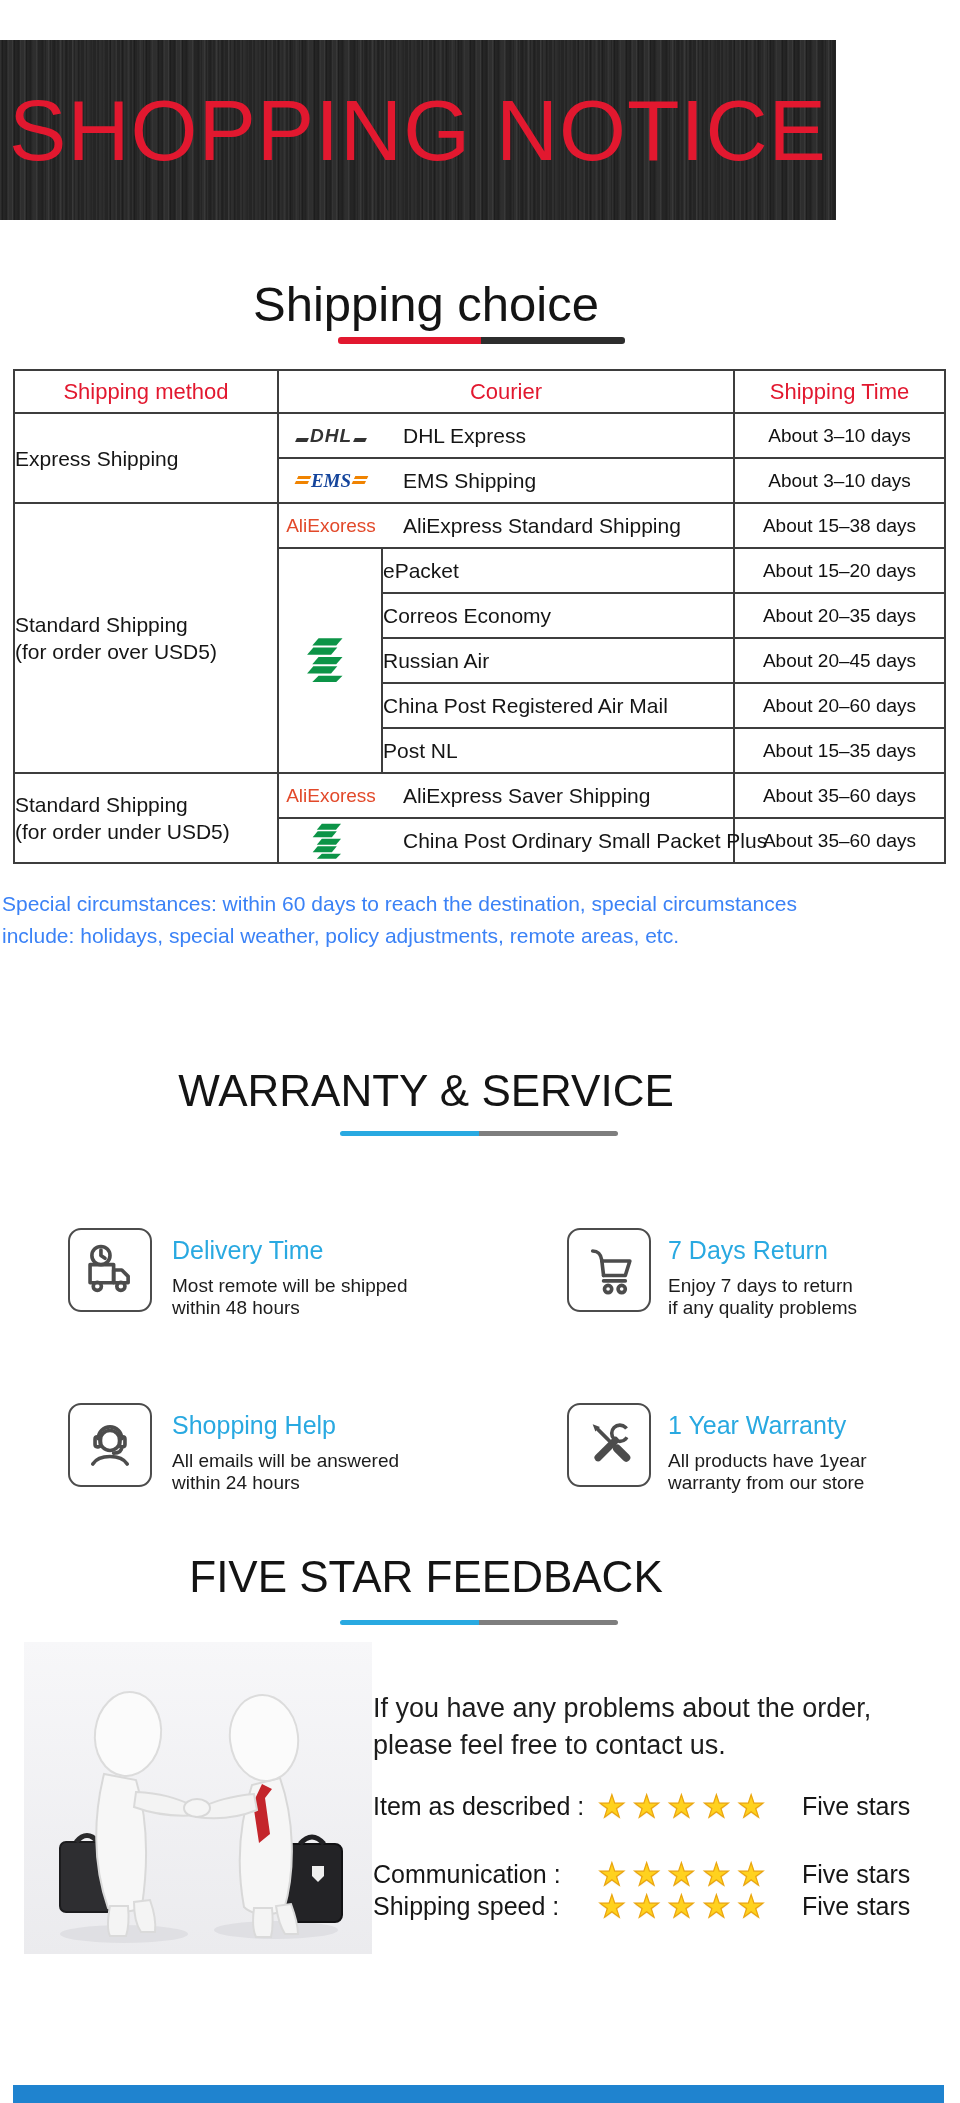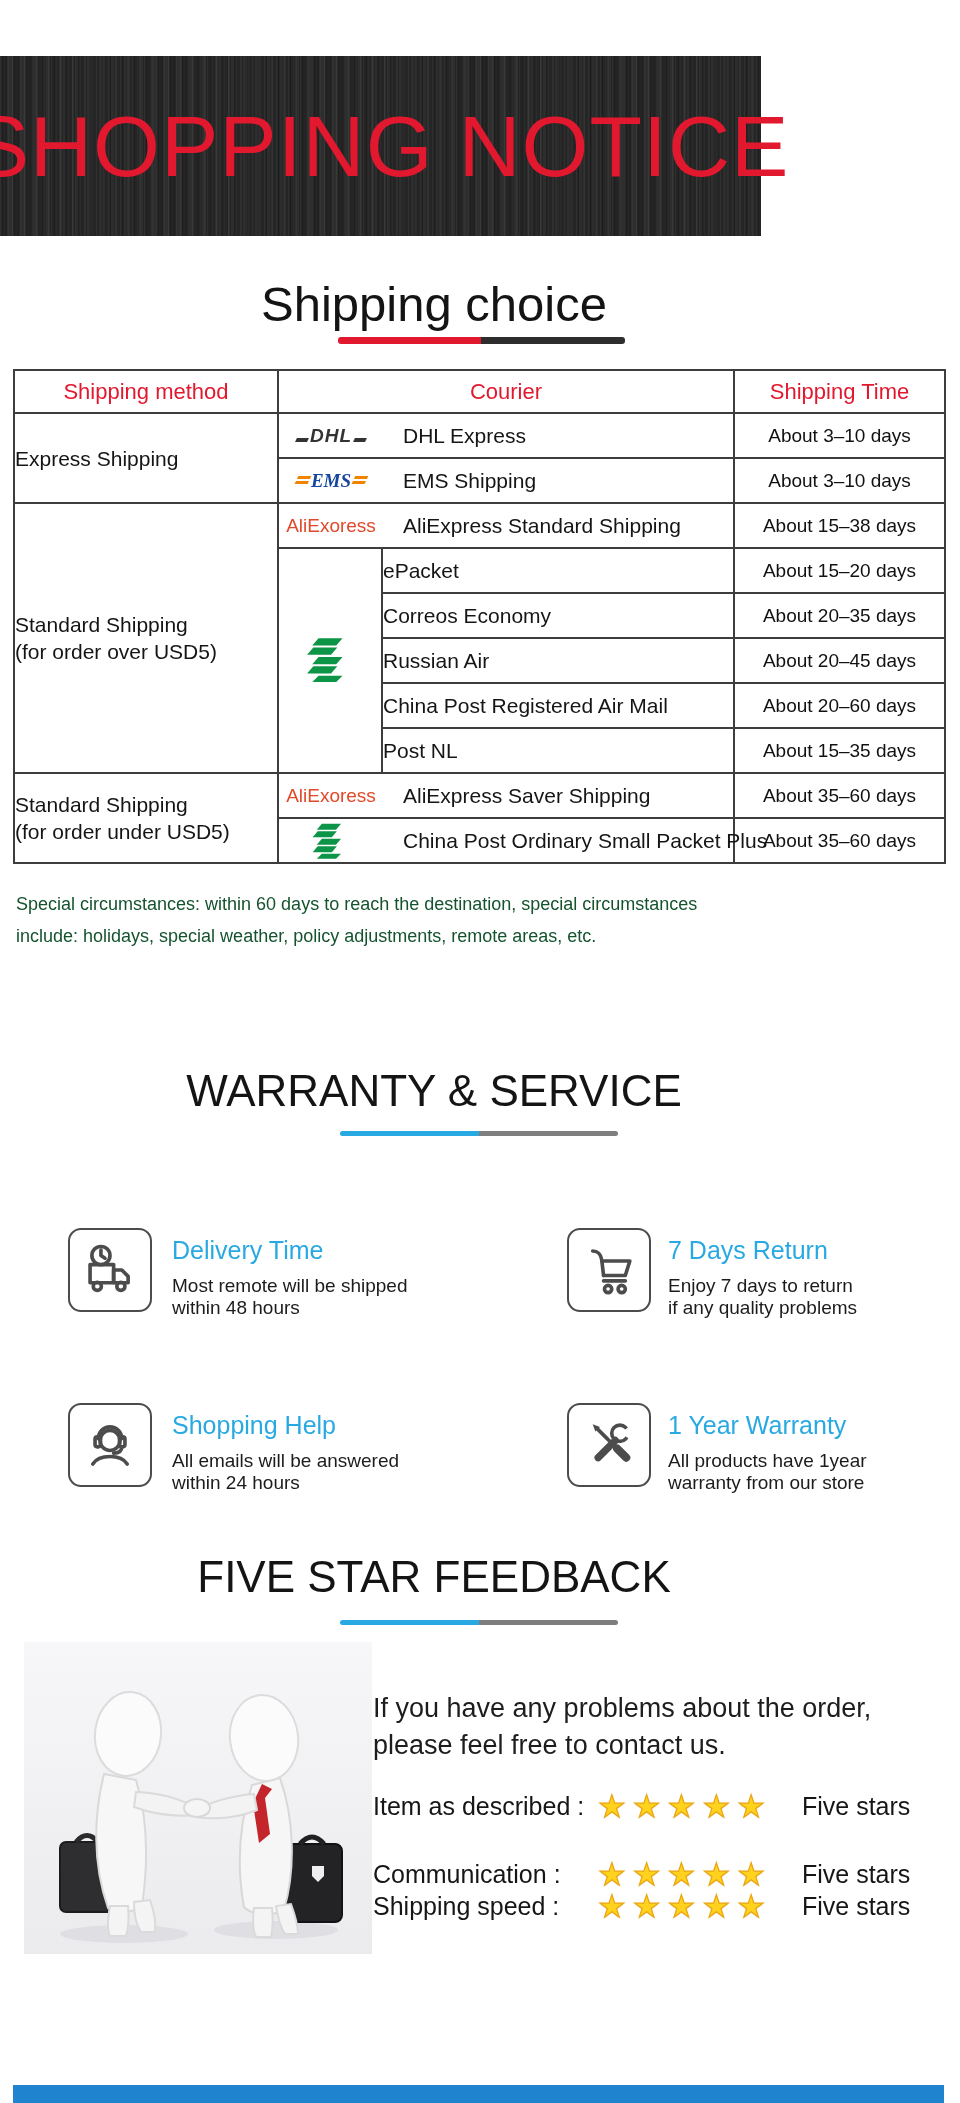--- a/index.html
+++ b/index.html
@@ -1,30 +1,30 @@
 <!DOCTYPE html>
 <html><head>
 <meta charset="utf-8">
 <style>
   html,body{margin:0;padding:0;background:#fff;}
   .page{position:relative;width:960px;height:2103px;background:#fff;overflow:hidden;
         font-family:"Liberation Sans",sans-serif;color:#1a1a1a;}
 
   
-  .banner{position:absolute;top:56px;left:0;width:761px;height:180px;
+  .banner{position:absolute;top:40px;left:0;width:836px;height:180px;
     background:
       repeating-linear-gradient(90deg, rgba(255,255,255,.05) 0 1px, rgba(0,0,0,.22) 2px 3px,
         rgba(0,0,0,0) 3px 5px, rgba(0,0,0,.14) 6px 7px, rgba(255,255,255,.03) 8px 9px, rgba(0,0,0,0) 9px 12px),
       repeating-linear-gradient(90deg, rgba(0,0,0,.12) 0 7px, rgba(255,255,255,.02) 7px 13px),
       #2a2a2a;
     display:flex;align-items:center;justify-content:center;}
   .banner-title{font-size:86px;font-weight:400;letter-spacing:1px;color:#e2182f;white-space:nowrap;}
 
   
-  .sec-title{position:absolute;left:8px;width:852px;text-align:center;font-weight:400;color:#141414;white-space:nowrap;}
+  .sec-title{position:absolute;left:0;width:852px;text-align:center;font-weight:400;color:#141414;white-space:nowrap;}
   .t-shipping{top:276px;font-size:49px;}
   .t-warranty{top:1066px;font-size:44px;}
   .t-feedback{top:1552px;font-size:44px;}
   .underline{position:absolute;border-radius:3px;}
   .u-shipping{top:337px;left:338px;width:287px;height:7px;
     background:linear-gradient(90deg,#e2182f 0 50%,#2d2d2d 50% 100%);}
   .u-warranty{top:1131px;left:340px;width:278px;height:5px;
     background:linear-gradient(90deg,#29a9e1 0 50%,#7e7e7e 50% 100%);}
   .u-feedback{top:1620px;left:340px;width:278px;height:5px;
     background:linear-gradient(90deg,#29a9e1 0 50%,#7e7e7e 50% 100%);}
@@ -45,21 +45,21 @@
 
   .logo-dhl{display:inline-flex;align-items:center;}
   .logo-dhl b{font-style:italic;font-weight:bold;font-size:19px;letter-spacing:1px;color:#333;}
   .logo-dhl .dash{display:inline-block;width:12px;height:4px;background:#333;margin:8px 2px 0;transform:skewX(-25deg);}
   .logo-ems{display:inline-flex;align-items:center;}
   .logo-ems b{font-style:italic;font-weight:bold;font-size:19px;color:#15459c;font-family:Liberation Serif, serif;}
   .logo-ems .ebars{display:inline-block;width:13px;height:10px;margin:0 2px;transform:skewX(-25deg);
     background:linear-gradient(#f08300 0 2.5px,transparent 2.5px 5px,#f08300 5px 7.5px,transparent 7.5px);}
   .logo-ali{font-size:19px;color:#e2492a;white-space:nowrap;}
 
-  .note{position:absolute;top:888px;left:16px;width:930px;font-size:18px;line-height:32px;color:#14532d;}
+  .note{position:absolute;top:888px;left:2px;width:930px;font-size:21px;line-height:32px;color:#3b82f6;}
 
   
   .svc-icon{position:absolute;width:84px;height:84px;border:2.5px solid #4c4c4c;border-radius:13px;
     box-sizing:border-box;display:flex;align-items:center;justify-content:center;background:#fff;}
   .svc-text{position:absolute;width:300px;}
   .svc-title{font-size:25px;color:#29a9e1;margin:0 0 10px;}
   .svc-line{font-size:19px;line-height:22px;color:#1c1c1c;}
   .p1i{left:68px;top:1228px;} .p1t{left:172px;top:1236px;}
   .p2i{left:567px;top:1228px;} .p2t{left:668px;top:1236px;}
   .p3i{left:68px;top:1403px;} .p3t{left:172px;top:1411px;}

